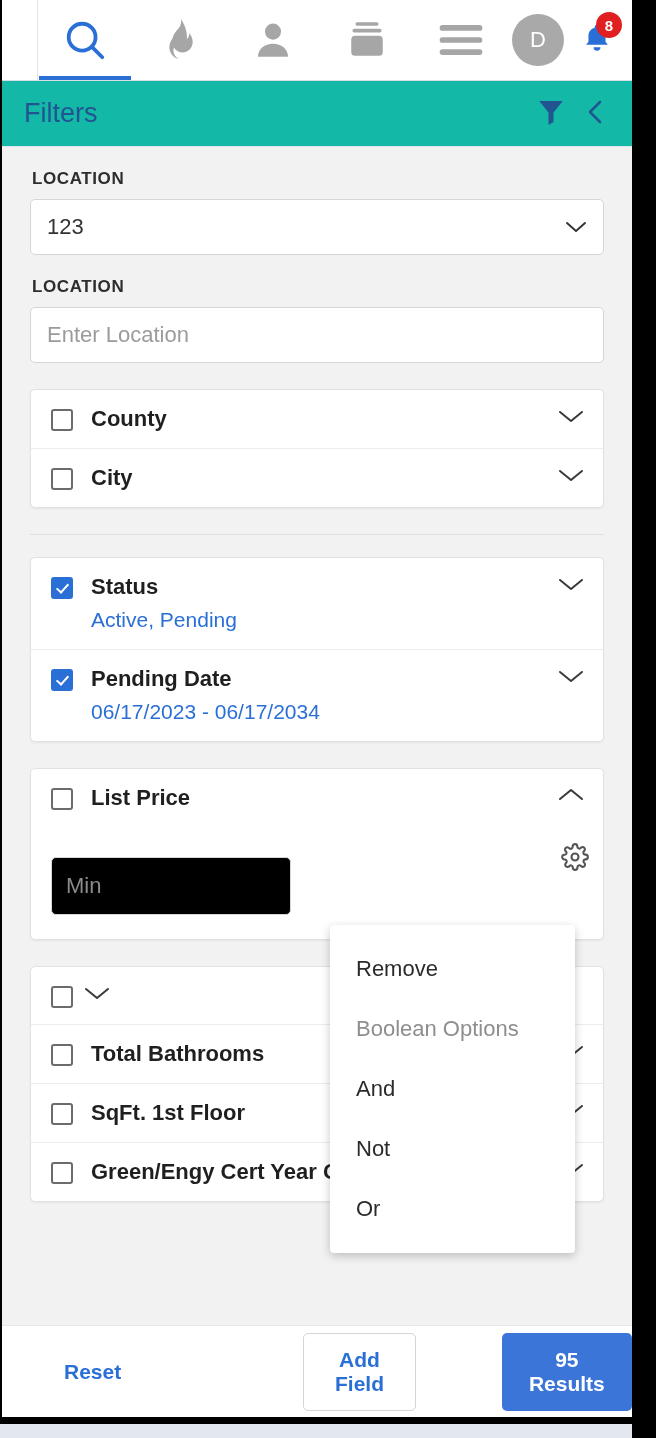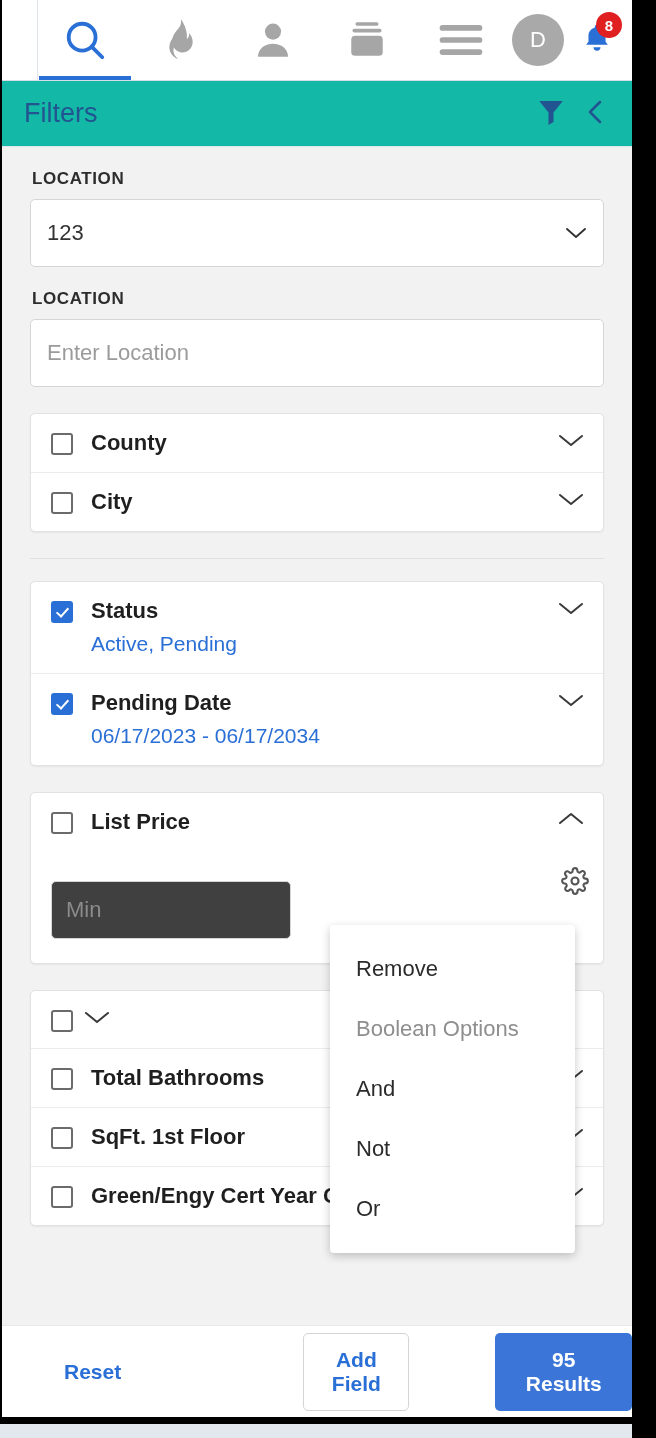--- a/index.html
+++ b/index.html
@@ -155,21 +155,21 @@
     box-sizing: border-box;
   }
   .field-label {
     font-size: 17px;
     font-weight: bold;
     color: #2d2d2d;
     letter-spacing: 0.6px;
     margin: 22px 0 10px 2px;
   }
   .select-box, .text-box {
-    height: 68px;
+    height: 56px;
     background: #ffffff;
     border: 1px solid #d6d6d6;
     border-radius: 5px;
     display: flex;
     align-items: center;
     padding: 0 16px;
     box-sizing: border-box;
     font-size: 22px;
     color: #333;
     justify-content: space-between;
@@ -262,21 +262,21 @@
     height: 58px;
     border: 1px solid #d6d6d6;
     border-radius: 5px;
     display: flex;
     align-items: center;
     padding: 0 14px;
     box-sizing: border-box;
     font-size: 22px;
     color: #8b8b8b;
     margin-top: 30px;
-    background: #404040;
+    background: #000000;
   }
 
   
   .ctx-menu {
     position: absolute;
     left: 328px;
     top: 925px;
     width: 245px;
     background: #ffffff;
     border-radius: 4px;
@@ -315,21 +315,21 @@
     cursor: pointer;
   }
   .btn-add {
     margin-left: 152px;
     border: 1px solid #d5d5d5;
     border-radius: 5px;
     background: #fff;
     color: #2a6fd6;
     font-size: 21px;
     font-weight: bold;
-    padding: 14px 10px;
+    padding: 14px 16px;
     cursor: pointer;
     font-family: "Liberation Sans", sans-serif;
   }
   .btn-results {
     margin-left: 56px;
     border: none;
     border-radius: 5px;
     background: #3b75d8;
     color: #ffffff;
     font-size: 21px;

